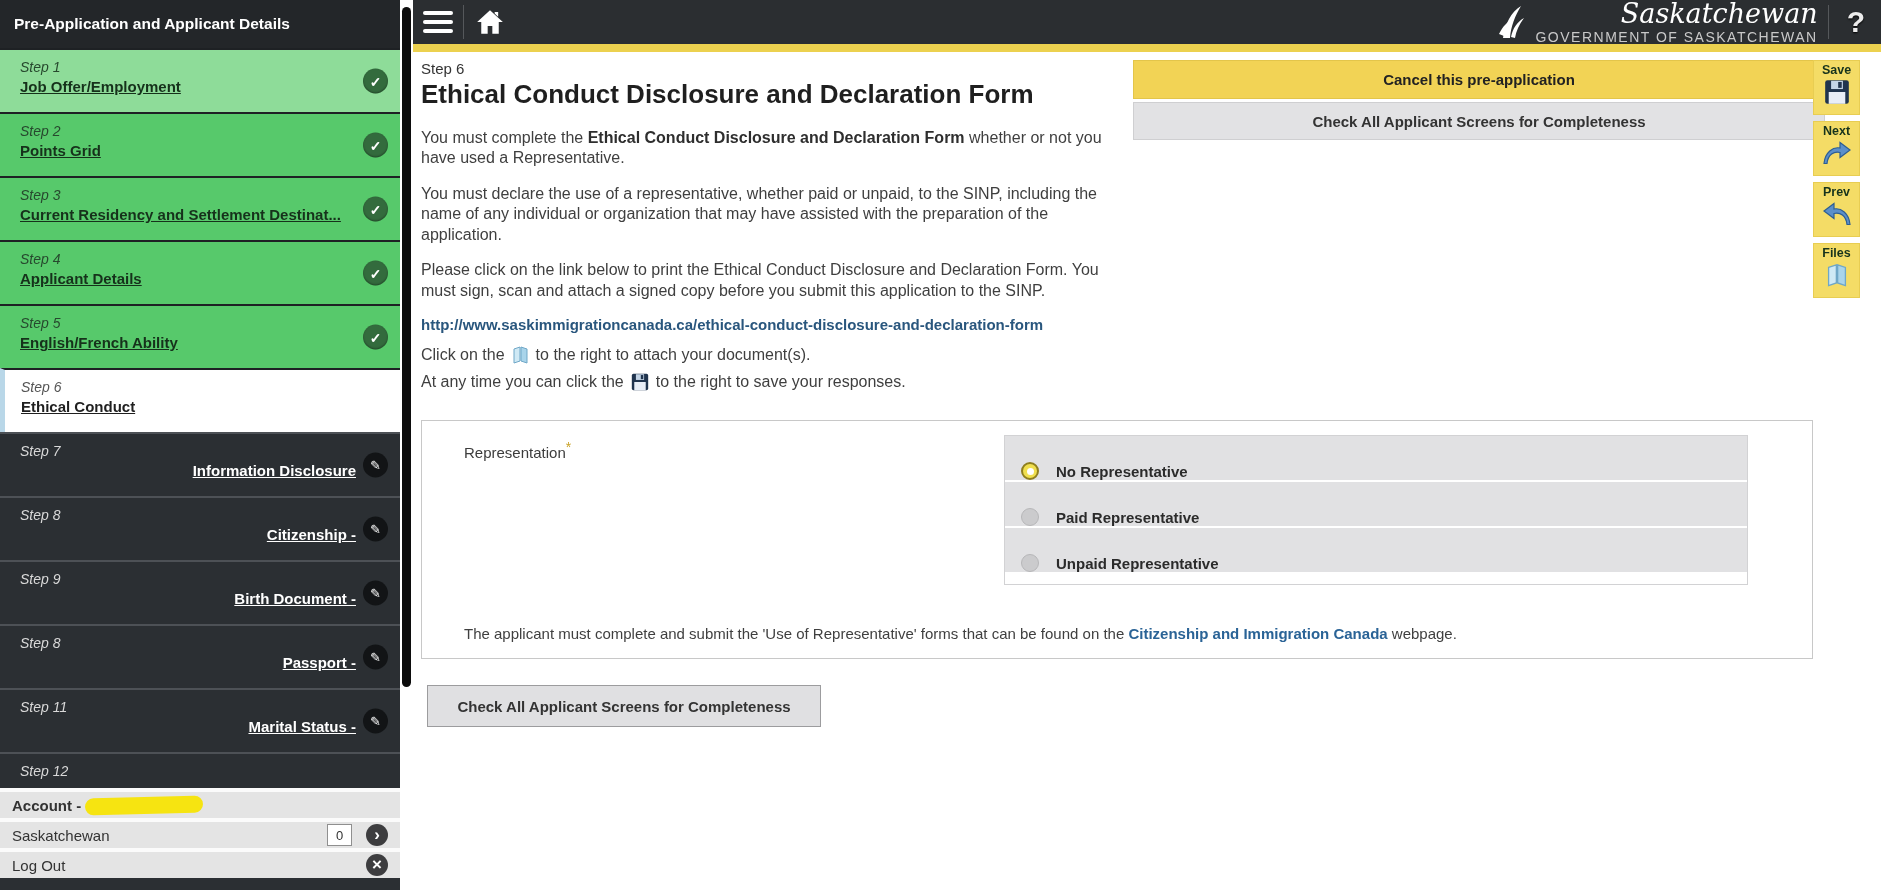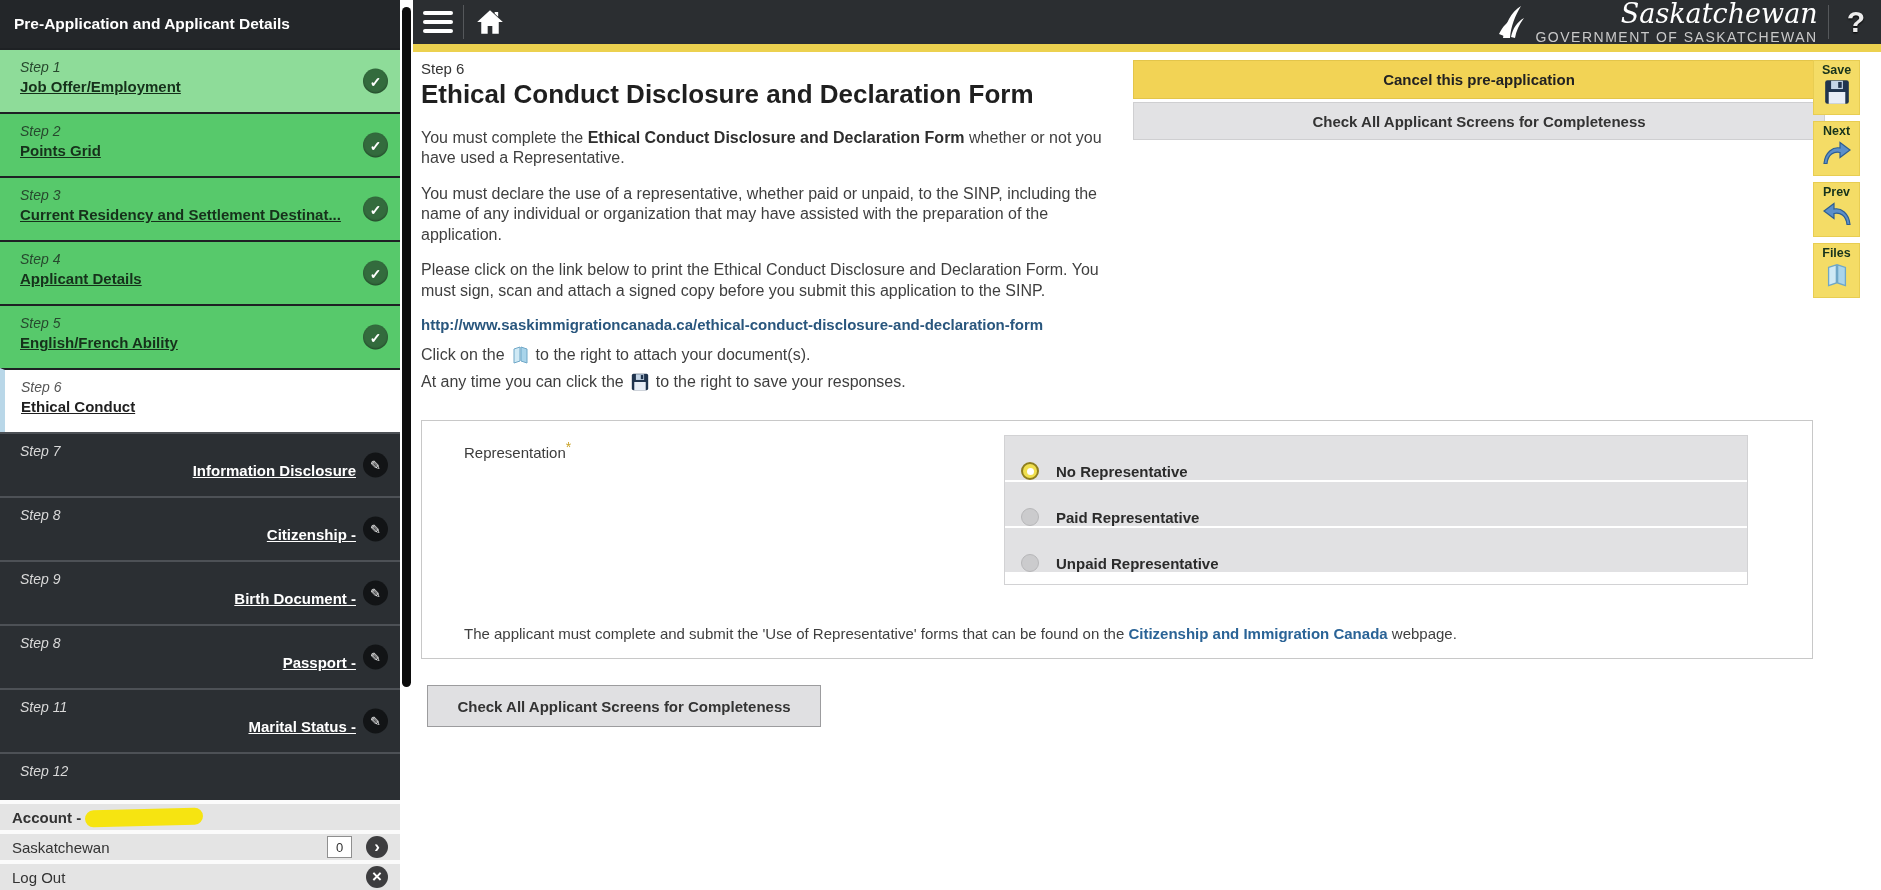--- a/index.html
+++ b/index.html
@@ -24,21 +24,21 @@
   .step-pending .step-label { color:#d9d9d9; }
   .step-pending .step-title { color:#ffffff;text-align:right; }
   .step-icon { position:absolute; right:12px; top:50%; transform:translateY(-50%); width:25px; height:25px;
                border-radius:50%; display:flex; align-items:center; justify-content:center; }
   .check-circle { background:#336b3d; box-shadow:inset 0 -1px 2px rgba(0,0,0,.35); }
   .check-circle span { color:#fff; font-size:14px; font-weight:bold; }
   .pencil-circle { background:#121416; }
   .pencil-circle span { color:#fff; font-size:13px; }
 
   
-  .account-panel { position:absolute; left:0; right:0; bottom:0; }
+  .account-panel { position:absolute; left:0; right:0; bottom:12px; }
   .acct-row { height:30px; background:#e4e4e4; border-top:4px solid #fbfbfb; display:flex; align-items:center;
               padding:0 12px; color:#333; font-size:15px; position:relative; }
   .acct-row.first { font-weight:bold; }
   .highlight-blob { display:inline-block; width:118px; height:17px; background:#f6e411; border-radius:9px;
                     margin-left:4px; transform:rotate(-1.5deg); }
   .acct-spacer { flex:1; }
   .notif-badge { width:25px; height:22px; background:#fff; border:1px solid #8f8f8f; font-size:13px; color:#333;
                  display:flex; align-items:center; justify-content:center; margin-right:14px; font-weight:normal; }
   .circle-glyph { width:22px; height:22px; border-radius:50%; background:#3d3d3f; color:#fff; display:flex;
                   align-items:center; justify-content:center; font-weight:bold; }

